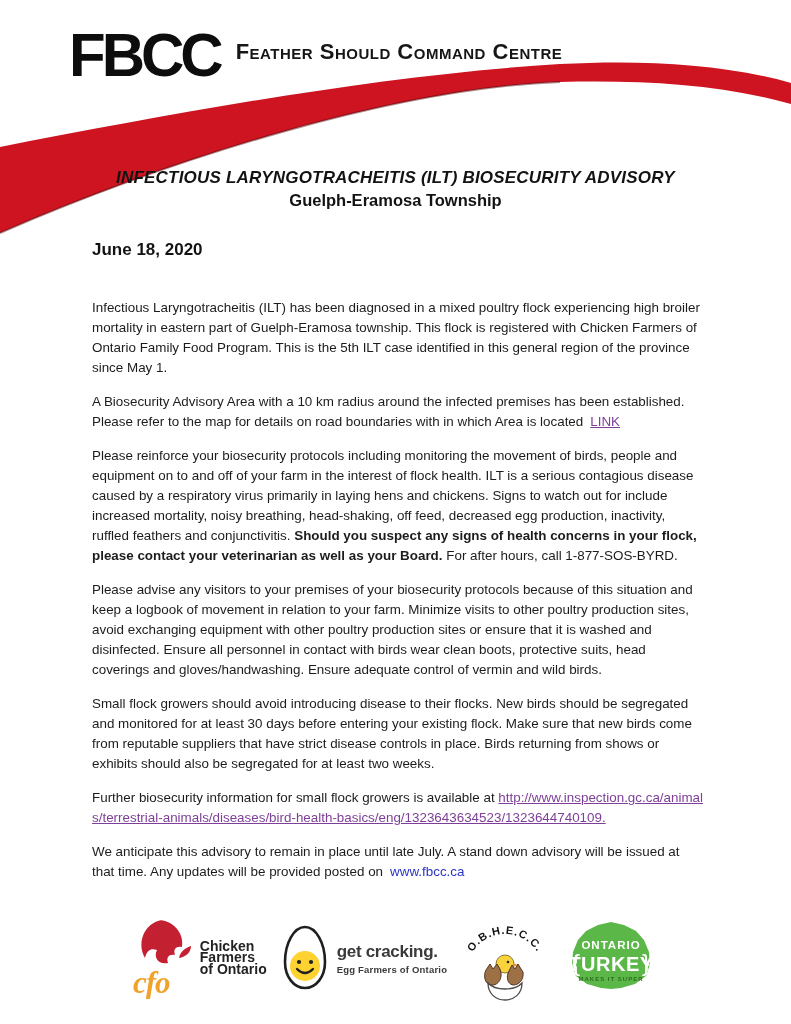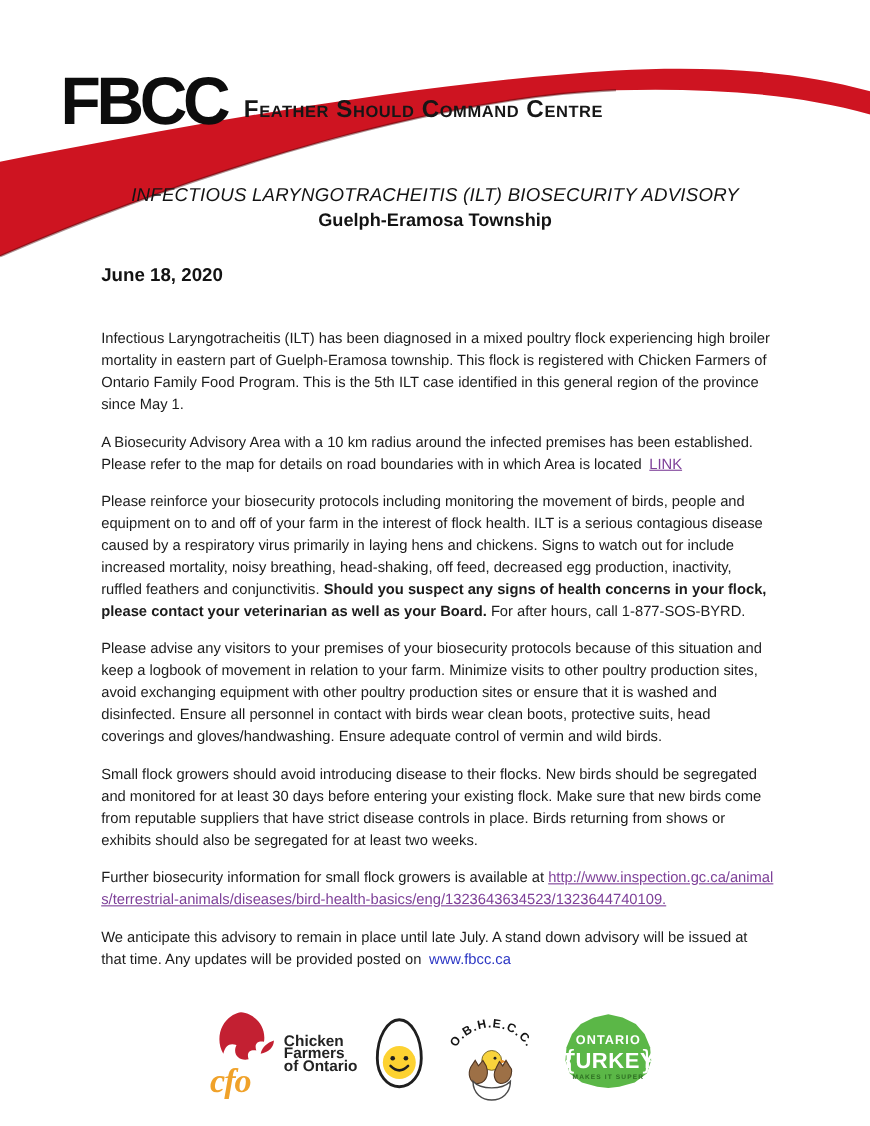--- a/index.html
+++ b/index.html
@@ -1,30 +1,30 @@
 <!DOCTYPE html>
 <html><head>
 <meta charset="utf-8">
 <style>
   * { margin:0; padding:0; box-sizing:border-box; }
   html,body { background:#ffffff; }
   body { font-family:"Liberation Sans", sans-serif; }
   .page { position:relative; width:791px; height:1024px; background:#fff; overflow:hidden; margin:0 auto; }
 
   
-  .header-row { position:absolute; top:26px; left:55px; display:flex; align-items:center; z-index:3;margin-top:36px; }
+  .header-row { position:absolute; top:26px; left:69px; display:flex; align-items:flex-start; z-index:3; }
   .fbcc-logo { font-weight:bold; font-size:60px; letter-spacing:-4px; color:#0d0d0d;
                transform:scaleY(1.02); line-height:1; }
   .org-name { margin-left:16px; margin-top:13px; font-variant:small-caps; font-weight:bold;
               font-size:22px; letter-spacing:0.5px; color:#161616; }
   .swoosh-svg { position:absolute; top:0; left:0; z-index:1; }
 
   
   .title-block { position:absolute; top:168px; left:0; width:100%; text-align:center; z-index:4; }
-  .adv-title { font-size:17px; font-weight:normal; font-style:italic; color:#131313; letter-spacing:0.2px; }
+  .adv-title { font-size:17px; font-weight:bold; font-style:italic; color:#131313; letter-spacing:0.2px; }
   .adv-subtitle { margin-top:3px; font-size:16.5px; font-weight:bold; color:#131313; }
 
   
   .content { position:absolute; top:240px; left:92px; width:612px; z-index:4; color:#1c1c1c; }
   .doc-date { font-size:17px; font-weight:bold; margin-bottom:38px; color:#131313; }
   .para { font-size:13.4px; line-height:20px; margin-bottom:14px; }
   .b { font-weight:bold; }
   a.link-purple { color:#7d3f98; text-decoration:underline; cursor:pointer; word-break:break-all; }
   a.link-blue { color:#2a35c4; cursor:pointer; }
   .gap-left { margin-left:7px; }
@@ -94,20 +94,24 @@
     </div>
 
     <div class="logo-item">
       <svg width="52" height="68" viewBox="0 0 52 68" aria-hidden="true">
         <path d="M26,3 C37,3 46,19 46,38 C46,53 37,64 26,64 C15,64 6,53 6,38 C6,19 15,3 26,3 Z" fill="#ffffff" stroke="#1f1f1f" stroke-width="2.6"></path>
         <circle cx="26" cy="42" r="15" fill="#fdd231"></circle>
         <circle cx="20" cy="38" r="2.1" fill="#1f1f1f"></circle>
         <circle cx="32" cy="38" r="2.1" fill="#1f1f1f"></circle>
         <path d="M18,45 Q26,53 34,45" fill="none" stroke="#1f1f1f" stroke-width="2.3" stroke-linecap="round"></path>
       </svg>
+      <div class="egg-text-block">
+        <div class="egg-brand">get cracking.</div>
+        <div class="egg-org">Egg Farmers of Ontario</div>
+      </div>
     </div>
 
     <div class="logo-item">
       <svg width="92" height="88" viewBox="0 0 92 88" aria-hidden="true">
         <defs>
           <path id="obArc" d="M8,58 A38,38 0 0 1 84,58"></path>
         </defs>
         <text font-size="11" font-weight="bold" fill="#141414" letter-spacing="1">
           <textPath href="#obArc" startOffset="50%" text-anchor="middle">O.B.H.E.C.C.</textPath>
         </text>

